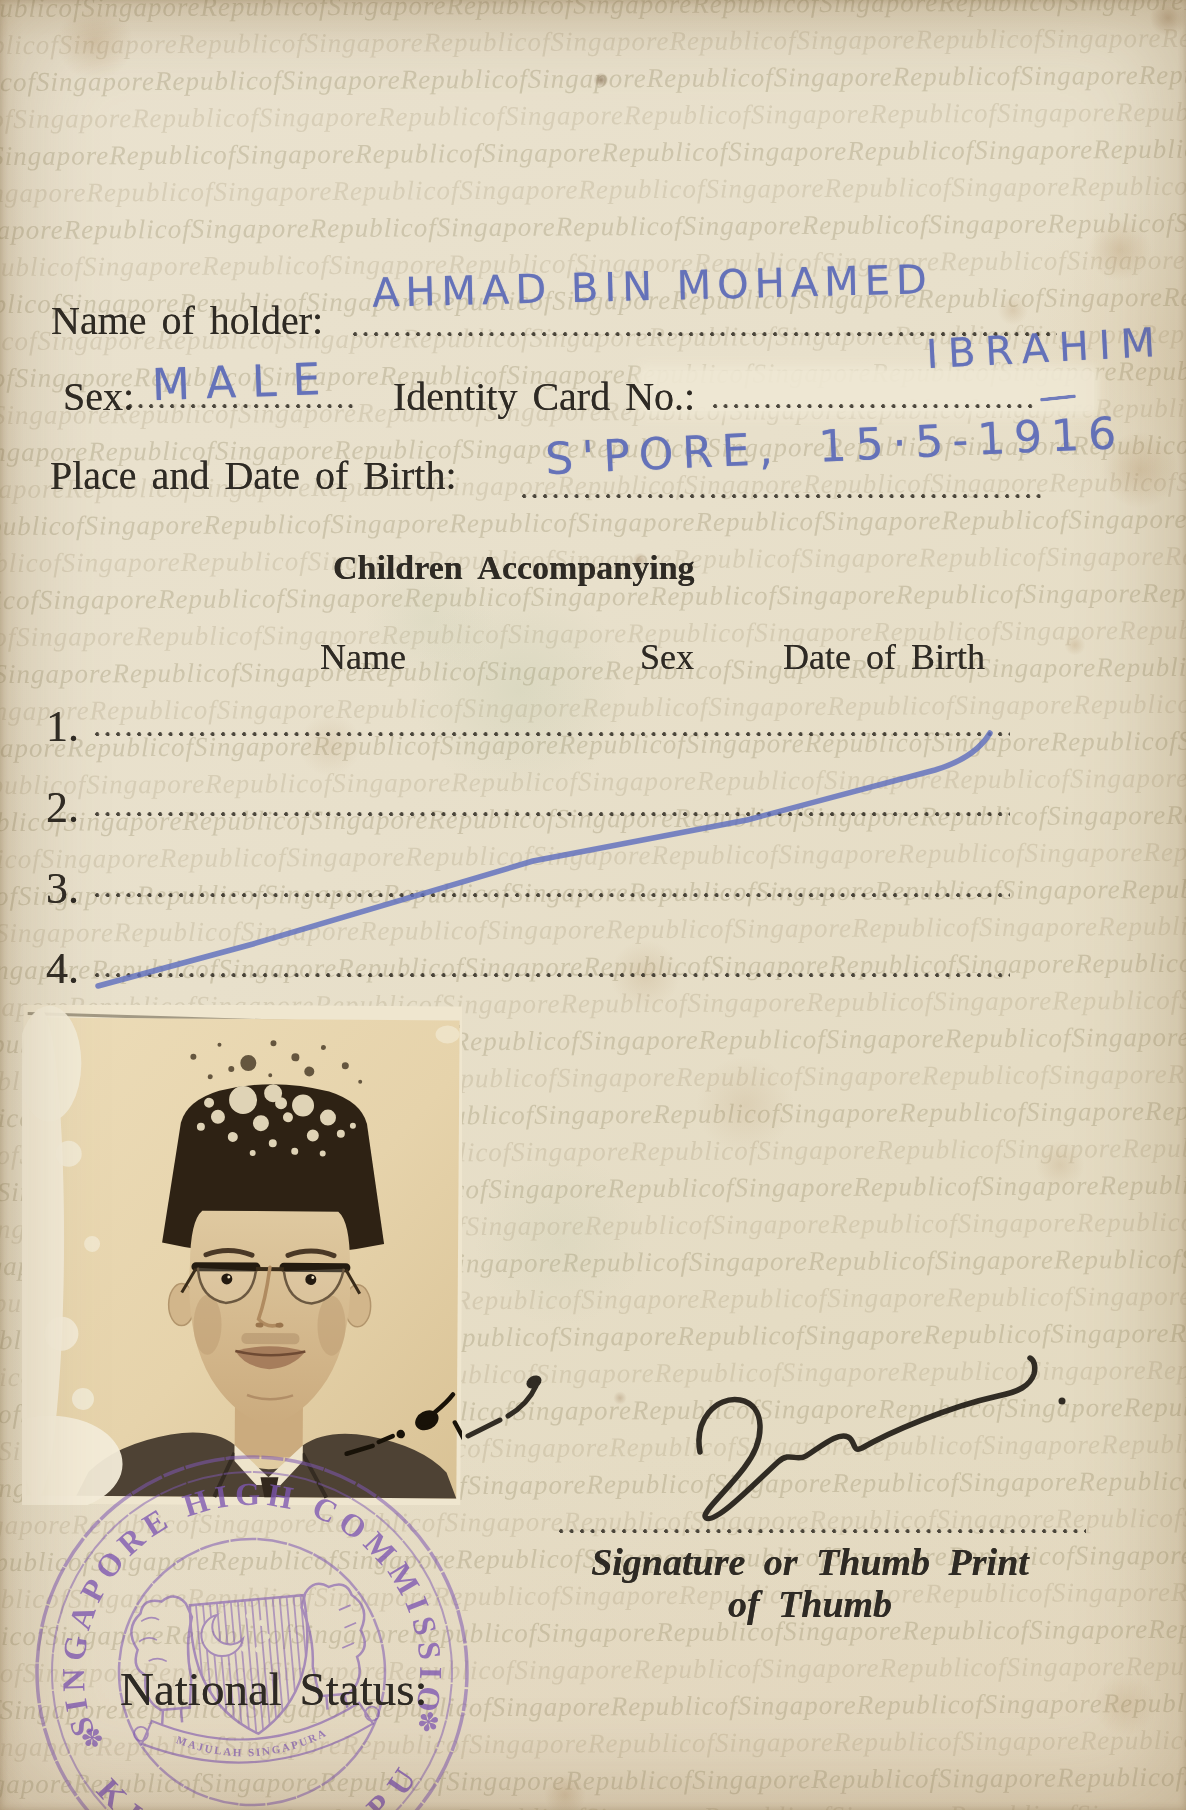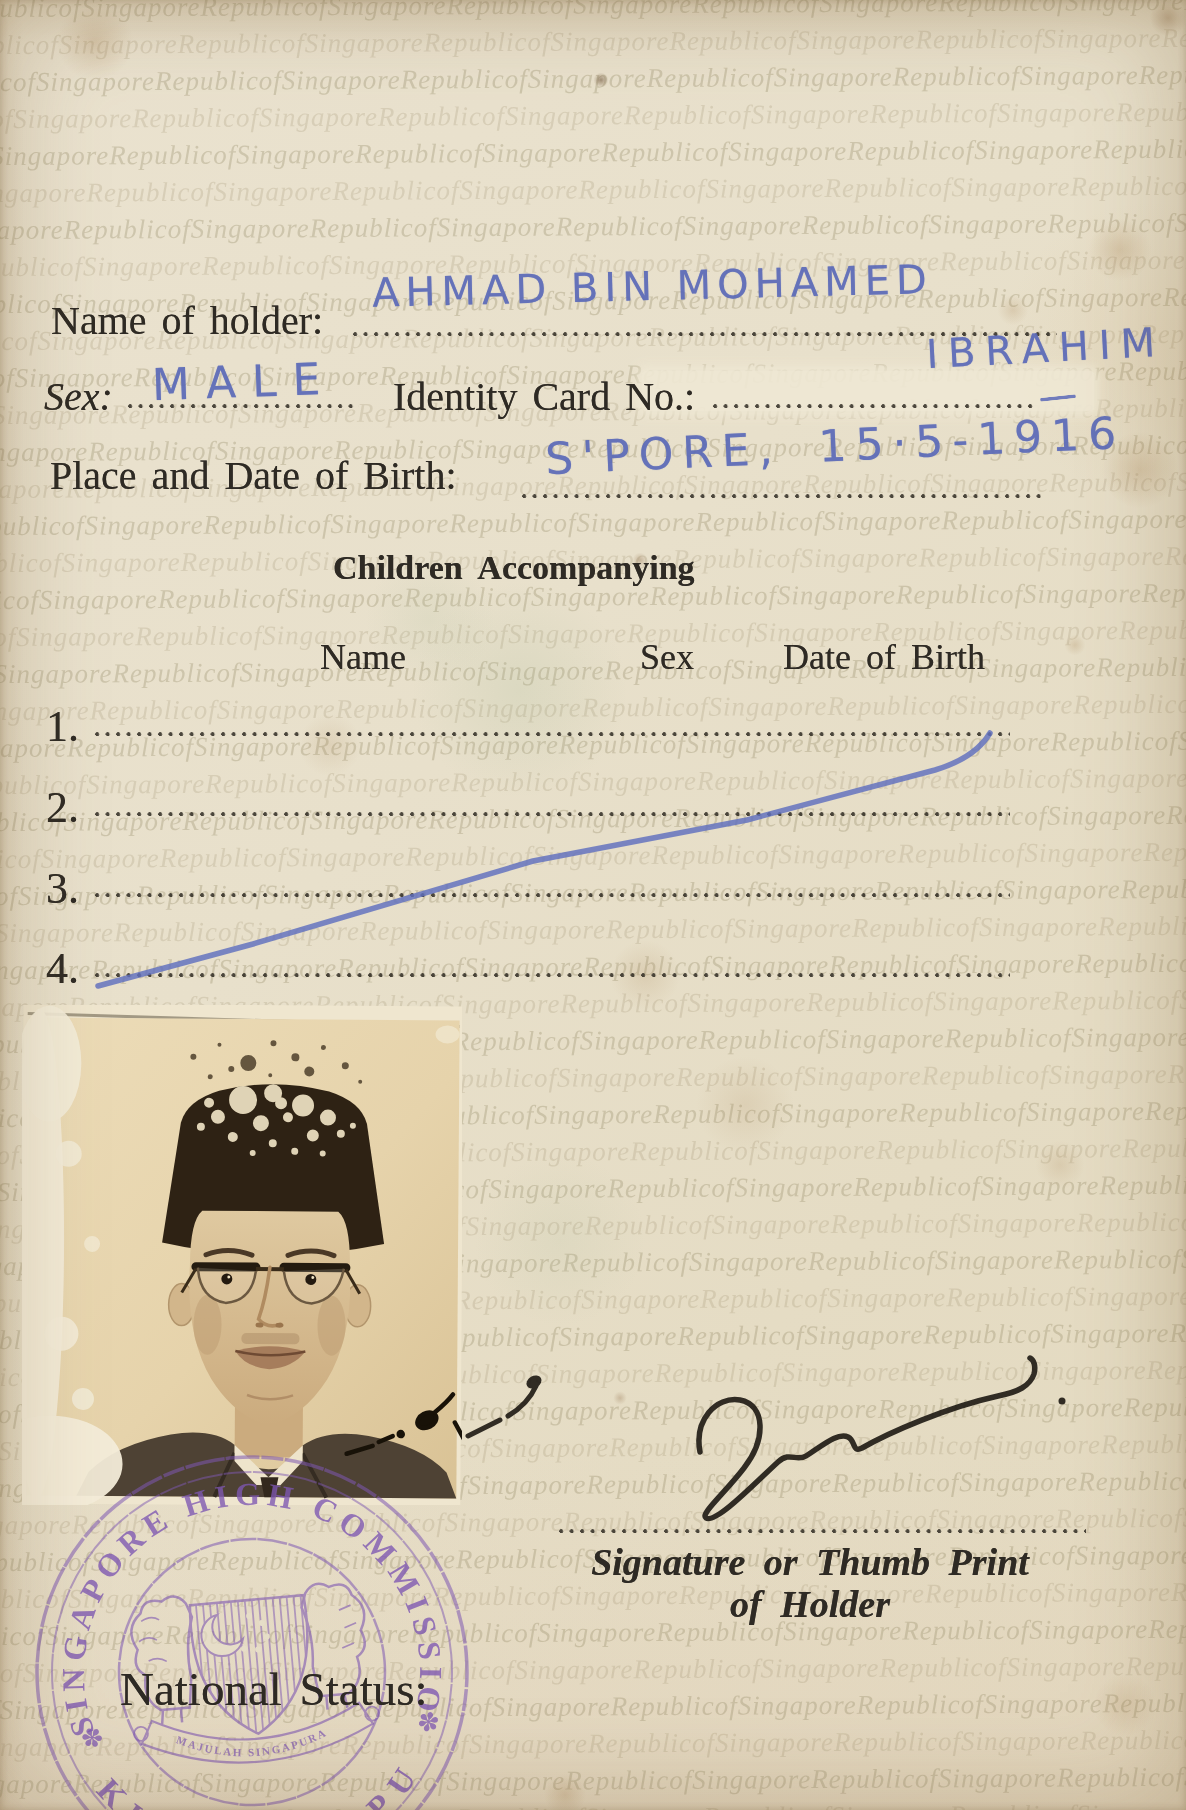--- a/index.html
+++ b/index.html
@@ -120,21 +120,21 @@
     </div>
   <div class="stains"></div>
   <div class="erase-patch"></div>
 
 
   <div class="print label" style="left:51px;top:301px;text-align:center;">Name of holder:</div>
   <div class="dots" style="left:352px;top:331px;width:705px;"></div>
   <div class="hand" style="left:372px;top:266px;font-size:40px;letter-spacing:6px;transform:rotate(-1.4deg);">AHMAD BIN MOHAMED</div>
   <div class="hand" style="left:926px;top:328px;font-size:40px;letter-spacing:10px;transform:rotate(-3deg);">IBRAHIM</div>
 
-  <div class="print label" style="left:44px;top:377px;font-style:italic;">Sex:</div>
+  <div class="print label" style="left:63px;top:377px;">Sex:</div>
   <div class="dots" style="left:127px;top:403px;width:232px;"></div>
   <div class="hand" style="left:152px;top:360px;font-size:44px;letter-spacing:16px;transform:rotate(-2deg);">MALE</div>
   <div class="print label" style="left:393px;top:377px;">Identity Card No.:</div>
   <div class="dots" style="left:712px;top:403px;width:324px;"></div>
   <div class="blue-dash"></div>
 
   <div class="print label" style="left:50px;top:456px;">Place and Date of Birth:</div>
   <div class="dots" style="left:521px;top:493px;width:520px;"></div>
   <div class="hand" style="left:545px;top:424px;font-size:44px;letter-spacing:9px;word-spacing:14px;transform:rotate(-2.6deg);">S'PORE, 15·5-1916</div>
 
@@ -330,18 +330,18 @@
       <path d="M 468 1436 L 500 1420" stroke-width="5"></path>
       <path d="M 508 1416 Q 528 1404 536 1386" stroke-width="5"></path>
       <ellipse cx="534" cy="1382" rx="8" ry="6" fill="#1c1812" stroke="none" transform="rotate(-30 534 1382)"></ellipse>
       <path d="M 700 1452 C 694 1420 716 1396 740 1400 C 766 1405 766 1440 744 1468 C 724 1494 700 1514 706 1518 C 716 1524 756 1482 778 1462 C 790 1451 796 1462 806 1456 C 822 1446 838 1432 848 1437 C 856 1441 852 1453 862 1448 C 890 1432 948 1407 998 1396 C 1018 1392 1030 1386 1034 1374 C 1036 1366 1034 1360 1030 1358" stroke-width="5.5"></path>
       <circle cx="1062" cy="1401" r="3.5" fill="#1c1812" stroke="none"></circle>
     </g>
   </svg>
 
   <div class="dots" style="left:558px;top:1528px;width:528px;"></div>
   <div class="print caption" style="left:540px;top:1543px;width:540px;">Signature or Thumb Print</div>
-  <div class="print caption" style="left:540px;top:1585px;width:540px;">of Holder</div>
+  <div class="print caption" style="left:540px;top:1585px;width:540px;">of Thumb</div>
 
   <div class="print status-label" style="left:120px;top:1666px;">National Status:</div>
 
   <div class="vignette"></div>
 </div>
 
 </body></html>

